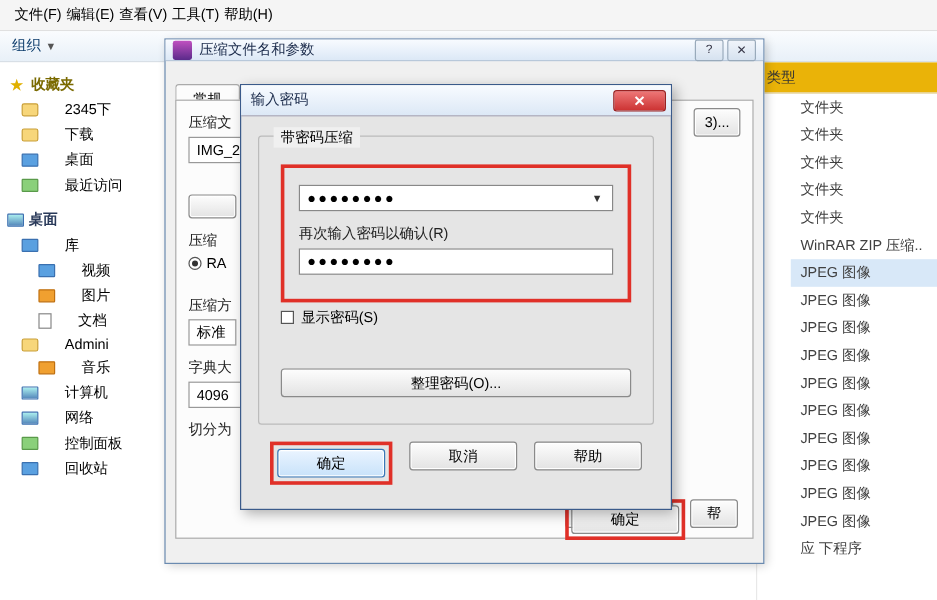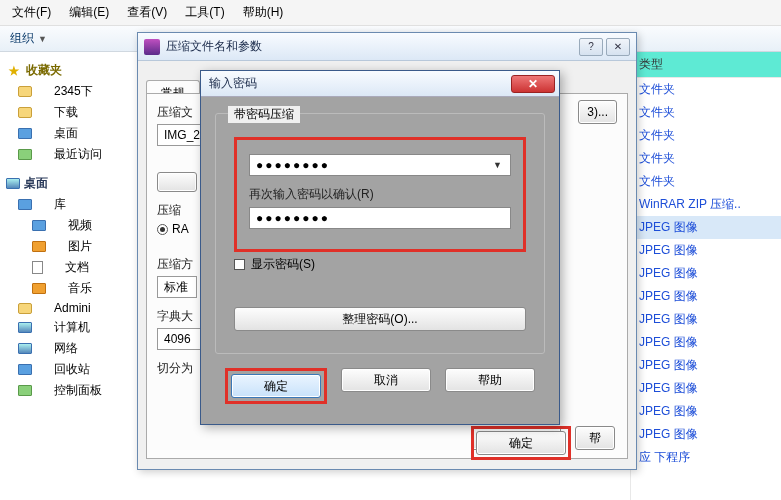--- a/index.html
+++ b/index.html
@@ -1,18 +1,18 @@
 <!DOCTYPE html>
 <html><head>
 <meta charset="utf-8">
 <style>
 * { box-sizing: border-box; margin: 0; padding: 0; font-family: "Microsoft YaHei", "SimSun", sans-serif; font-size: 12px; }
 body { background: #fff; width: 781px; height: 500px; overflow: hidden; position: relative; }
 
-.menubar { display: flex; gap: 18px; padding: 4px 12px; background: #f5f5f5; border-bottom: 1px solid #e0e0e0; }
+.menubar { display: flex; gap: 4px; padding: 4px 12px; background: #f5f5f5; border-bottom: 1px solid #e0e0e0; }
 .menubar span { cursor: default; }
 
 .toolbar { display: flex; align-items: center; padding: 4px 10px; background: linear-gradient(#fafcfe,#e8f0f8); border-bottom: 1px solid #d0d8e0; }
 .toolbar .org { color: #0a3a6a; }
 .toolbar .chev { margin-left: 4px; font-size: 9px; color: #555; }
 
 .main { display: flex; height: calc(100% - 44px); }
 
 .sidebar { width: 140px; padding: 6px 4px; background: #fff; }
 .sidebar .favhdr { display: flex; align-items: center; gap: 4px; margin: 4px 0 2px 2px; font-weight: bold; color: #7a6a00; }
@@ -21,46 +21,46 @@
 .ico { width: 16px; height: 16px; display: inline-flex; align-items: center; justify-content: center; font-size: 12px; }
 .ico.star { color: #e0b000; }
 .ico.folder { background: #f7d67a; border: 1px solid #caa03a; border-radius: 2px; width:14px; height:11px; }
 .ico.blue { background: #5aa0e0; border: 1px solid #3a70b0; width:14px; height:11px; border-radius:1px; }
 .ico.green { background: #8ad07a; border: 1px solid #5a9a4a; width:14px; height:11px; border-radius:1px; }
 .ico.mon { width:14px; height:11px; border:1px solid #3a70b0; background:linear-gradient(#aee,#58b); border-radius:1px; }
 .ico.orange { background:#f0a030; border:1px solid #c07010; width:14px; height:11px; border-radius:1px;}
 .ico.doc { background:#fff; border:1px solid #888; width:11px; height:13px; }
 
 .filepane { flex: 1; background: #fff; border-left: 1px solid #e8e8e8; }
-.colhdr { padding: 4px 8px; background: #5eead4; border-bottom: 1px solid #e8e8e8; color: #333; }
-.filepane .row { padding: 3px 8px; color: #1d4ed8; }
+.colhdr { padding: 4px 8px; background: #eab308; border-bottom: 1px solid #e8e8e8; color: #333; }
+.filepane .row { padding: 3px 8px; color: #404040; margin-left: 28px; }
 .filepane .row.sel { background: #d8e8f8; }
 
 
 .dlg-outer { position: absolute; left: 137px; top: 32px; width: 500px; height: 438px; background: #f0f0f0; border: 1px solid #6a8ab0; box-shadow: 2px 2px 8px rgba(0,0,0,.2); }
-.titlebar { display: flex; align-items: center; height: 28px; padding: 0 6px; background: linear-gradient(#f8fbff,#dce8f6); border-bottom: 1px solid #b8c8da; }
+.titlebar { display: flex; align-items: center; height: 18px; padding: 0 6px; background: linear-gradient(#f8fbff,#dce8f6); border-bottom: 1px solid #b8c8da; }
 .titlebar .ticon { width:16px; height:16px; margin-right:6px; background: linear-gradient(#c050c0,#5a2a8a); border-radius:2px; }
 .titlebar .ttl { flex:1; color:#1a2a4a; }
 .titlebar .wbtn { width:24px; height:18px; margin-left:3px; background: linear-gradient(#f0f4fa,#d6e2f0); border:1px solid #9ab; border-radius:2px; display:flex; align-items:center; justify-content:center; font-size:10px; color:#334; cursor:default; }
 .tabs { display:flex; padding: 6px 8px 0 8px; }
 .tab { padding: 4px 14px; background:#f0f0f0; border:1px solid #aaa; border-bottom:none; border-radius:3px 3px 0 0; position:relative; top:13px; background:#fcfcfc; }
 .dlg-body { margin: 0 8px 8px 8px; padding: 10px; background:#fcfcfc; border:1px solid #aaa; height: calc(100% - 70px); position:relative; }
 .lbl { color:#222; margin-bottom:3px; }
 .txtfield { height:22px; background:#fff; border:1px solid #999; padding:2px 6px; display:flex; align-items:center;text-align:right; }
 .btnrow { position:absolute; bottom:8px; right:12px; display:flex; gap:14px; }
 .btn { width:90px; height:24px; background: linear-gradient(#fdfdfd,#e3e3e3); border:1px solid #8a8a8a; border-radius:3px; display:flex; align-items:center; justify-content:center; cursor:default; box-shadow: inset 0 0 0 1px #fff; }
 .dd { width:18px; height:20px; background: linear-gradient(#fdfdfd,#e3e3e3); border:1px solid #8a8a8a; border-radius:2px; display:flex; align-items:center; justify-content:center; font-size:9px; }
 .sect { margin-bottom: 10px; }
 .radio { display:flex; align-items:center; gap:4px; }
 .r { width:11px; height:11px; border:1px solid #555; border-radius:50%; background:#fff; display:inline-flex; align-items:center; justify-content:center; }
 .r .dot { width:5px; height:5px; background:#333; border-radius:50%; }
 .ck { width:11px; height:11px; border:1px solid #555; background:#fff; display:inline-block; }
 
 
-.dlg-pwd { position:absolute; left:200px; top:70px; width:360px; height:355px; background:#a3a3a3; border:1px solid #3a5a8a; box-shadow: 3px 3px 10px rgba(0,0,0,.3); }
+.dlg-pwd { position:absolute; left:200px; top:70px; width:360px; height:355px; background:#e5e5e5; border:1px solid #3a5a8a; box-shadow: 3px 3px 10px rgba(0,0,0,.3); }
 .pwd-title { display:flex; align-items:center; height:26px; background: linear-gradient(#f8fbff,#dce8f6); border-bottom:1px solid #aab; }
 .pwd-title .ttl { flex:1; padding-left:8px; color:#1a2a4a; }
 .pwd-title .xbtn { width:44px; height:18px; margin-right:4px; background: linear-gradient(#e77,#c33); border:1px solid #922; border-radius:3px; display:flex; align-items:center; justify-content:center; color:#fff; font-weight:bold; }
 .pwd-body { padding: 10px 14px; position:relative; height:calc(100% - 26px); }
 .groupbox { border:1px solid #bbb; border-radius:3px; margin-top:6px; padding: 18px 18px 22px 18px; }
 .groupbox .legend { position:relative; top:-26px; left:-6px; background:#f0f0f0; display:inline-block; padding:0 6px; }
 .hl-red { border:3px solid #e03028; padding: 10px 12px; margin-top:-12px; }
 .pwdfield { height:22px; background:#fff; border:1px solid #888; margin:4px 0 10px 0; display:flex; align-items:center; padding:0 6px; font-size:16px; letter-spacing:2px; position: relative; }
 .pwdfield.withdd { padding-right: 0; }
 .pwdfield .ddarrow { margin-left:auto; font-size:9px; color:#333; padding: 0 6px;}
@@ -128,43 +128,43 @@
         <span>视频</span>
       </div>
     <div class="item" style="padding-left:28px">
         <span class="ico orange"></span>
         <span>图片</span>
       </div>
     <div class="item" style="padding-left:28px">
         <span class="ico doc"></span>
         <span>文档</span>
       </div>
+    <div class="item">
+        <span class="ico folder"></span>
+        <span>Admini</span>
+      </div>
     <div class="item" style="padding-left:28px">
         <span class="ico orange"></span>
         <span>音乐</span>
       </div>
     <div class="item">
-        <span class="ico folder"></span>
-        <span>Admini</span>
-      </div>
-    <div class="item">
         <span class="ico mon"></span>
         <span>计算机</span>
       </div>
     <div class="item">
         <span class="ico mon"></span>
         <span>网络</span>
       </div>
     <div class="item">
-        <span class="ico blue"></span>
-        <span>回收站</span>
-      </div>
-    <div class="item">
         <span class="ico green"></span>
         <span>控制面板</span>
+      </div>
+    <div class="item">
+        <span class="ico blue"></span>
+        <span>回收站</span>
       </div>
   </div>
 
   <div class="filepane" style="margin-left:490px;">
     <div class="colhdr">类型</div>
     <div id="rows">
         <div class="row">文件夹</div>
         <div class="row">文件夹</div>
         <div class="row">文件夹</div>
         <div class="row">文件夹</div>

